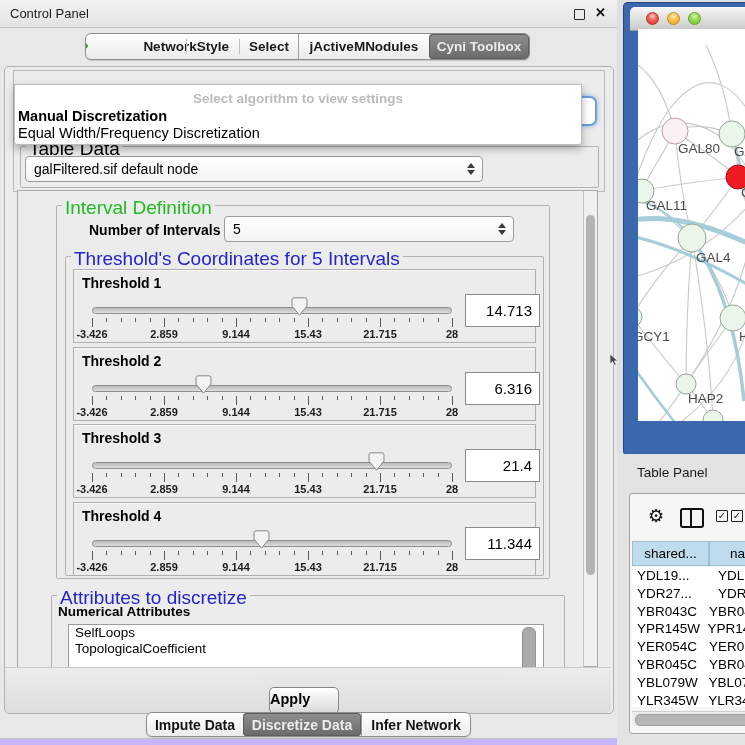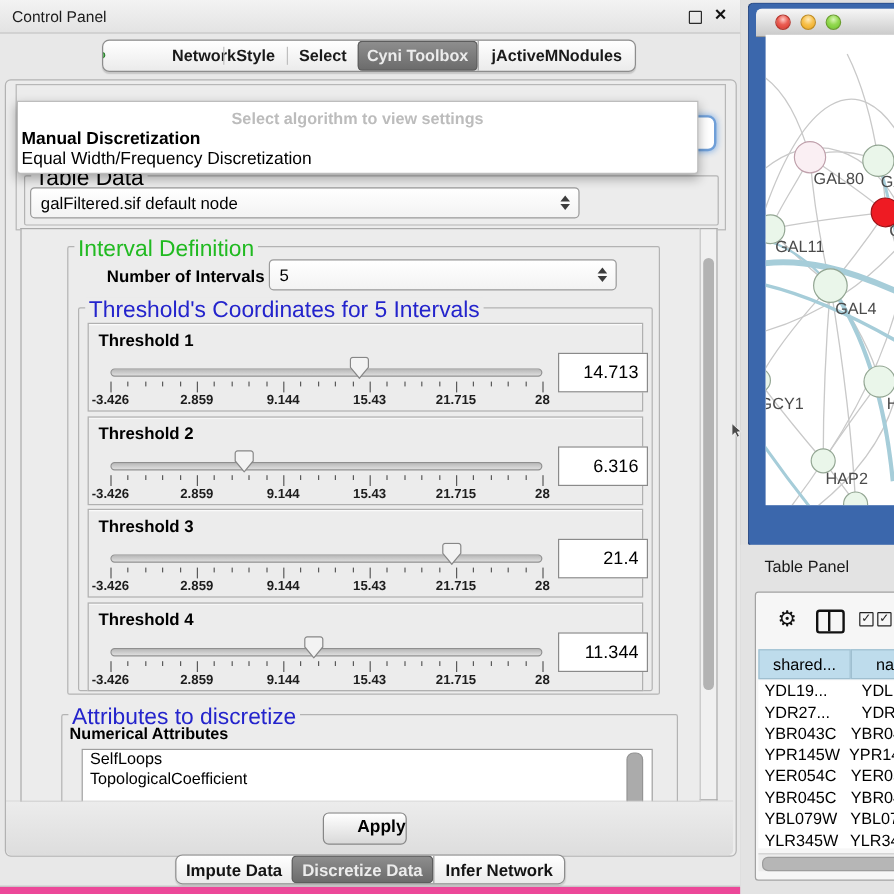--- a/index.html
+++ b/index.html
@@ -1,17 +1,17 @@
 <!DOCTYPE html>
 <html><head>
 <meta charset="utf-8">
 <style>
   html,body{margin:0;padding:0;}
   body{width:745px;height:745px;overflow:hidden;font-family:"Liberation Sans",sans-serif;background:#d9d9d9;}
-  .stage{position:relative;width:745px;height:745px;overflow:hidden;background:#ec4899;}
+  .stage{position:relative;width:745px;height:745px;overflow:hidden;background:#c4b5fd;}
 
   
   .cp{position:absolute;left:0;top:0;width:617px;height:738px;background:#e8e8e8;border-right:1px solid #b5b5b5;border-bottom:1px solid #c2c2c2;}
   .cp-titlebar{position:absolute;left:0;top:0;width:100%;height:27px;background:linear-gradient(#f3f3f3,#e3e3e3);border-bottom:1px solid #c4c4c4;display:flex;align-items:center;font-size:13px;color:#1c1c1c;}
   .cp-title-text{margin-left:10px;}
   .float-icon{position:absolute;right:32px;top:9px;width:9px;height:9px;border:1.5px solid #2b2b2b;border-radius:1px;}
   .close-icon{position:absolute;right:11px;top:5px;font-size:13px;font-weight:bold;color:#111;}
 
   
   .tabbar{position:absolute;left:85px;top:33px;height:25px;display:flex;border:1px solid #8d8d8d;border-radius:6px;background:linear-gradient(#ffffff,#ebebeb);font-size:13.5px;font-weight:bold;color:#1a1a1a;box-shadow:0 1px 1px rgba(0,0,0,.15);overflow:hidden;}
@@ -64,21 +64,21 @@
   .ticklabel{position:absolute;transform:translateX(-50%);font-size:11px;font-weight:bold;color:#1d1d1d;white-space:nowrap;}
   .tval{position:absolute;left:391px;top:24px;width:66px;height:31px;background:#fff;border:1px solid #8a8a8a;font-size:15px;color:#000;text-align:right;line-height:31px;padding-right:7px;}
 
   .grp-attr{left:33px;top:404px;width:512px;height:110px;}
   .numattr{position:absolute;left:6px;top:8px;font-size:13.5px;font-weight:bold;color:#000;}
   .attr-list{position:absolute;left:16px;top:28px;width:474px;height:60px;background:#fff;border:1px solid #9d9d9d;overflow:hidden;}
   .attr-item{font-size:13.5px;line-height:15.8px;padding-left:6px;color:#000;}
   .attr-scroll{position:absolute;left:453px;top:2px;width:12px;height:52px;background:#ababab;border-radius:6px;border:1px solid #949494;}
 
   .apply-strip{position:absolute;left:5px;top:667px;width:606px;height:45px;background:linear-gradient(#ececec,#dddddd);border-top:1px solid #c9c9c9;border-radius:0 0 5px 5px;}
-  .apply-btn{position:absolute;left:264px;top:9px;width:68px;height:25px;background:linear-gradient(#ffffff,#d9d9d9);border:1px solid #868686;border-radius:5px;font-size:14.5px;font-weight:bold;font-family:"Liberation Sans",sans-serif;color:#000;text-align:right;line-height:23px;}
+  .apply-btn{position:absolute;left:264px;top:19px;width:68px;height:25px;background:linear-gradient(#ffffff,#d9d9d9);border:1px solid #868686;border-radius:5px;font-size:14.5px;font-weight:bold;font-family:"Liberation Sans",sans-serif;color:#000;text-align:left;line-height:23px;}
 
   .bottom-tabs{position:absolute;left:146px;top:712px;height:23px;display:flex;border:1px solid #8d8d8d;border-radius:6px;background:linear-gradient(#ffffff,#ebebeb);font-size:14px;font-weight:bold;color:#141414;overflow:hidden;box-shadow:0 1px 1px rgba(0,0,0,.12);}
   .btab{display:flex;align-items:center;justify-content:center;height:100%;}
   .btab.dark{background:linear-gradient(#8f8f8f,#6a6a6a);color:#ececec;box-shadow:inset 0 0 0 1px #5d5d5d;border-radius:4px;}
   .btab-sep{width:1px;background:#9e9e9e;}
 
   
   .desktop-right{position:absolute;left:617px;top:0;width:128px;height:745px;background:#e0e0e0;}
   .net-frame{position:absolute;left:623px;top:2px;width:122px;height:452px;background:#3b67ac;border:1px solid #26457d;border-right:none;border-radius:5px 0 0 5px;}
   .net-title{position:absolute;left:6px;top:4px;width:116px;height:23px;background:linear-gradient(#f7f7f7,#c9c9c9);border-radius:5px 0 0 0;border-bottom:1px solid #9a9a9a;}
@@ -134,25 +134,25 @@
         <span>Network</span>
       </div>
       <div class="tabsep"></div>
       <div class="tabseg" style="width:52px;">
           <span>Style</span>
         </div>
       <div class="tabsep"></div>
       <div class="tabseg" style="width:58px;">
           <span>Select</span>
         </div>
+      <div class="tabseg" style="width:130px;border-left:1px solid #9e9e9e;">
+          <span>jActiveMNodules</span>
+        </div>
       <div class="tabseg dark" style="width:100px;">
           <span>Cyni Toolbox</span>
-        </div>
-      <div class="tabseg" style="width:130px;border-left:1px solid #9e9e9e;">
-          <span>jActiveMNodules</span>
         </div>
     </div>
 
     <div class="outer-panel"></div>
 
     <div class="top-box"></div>
     <div class="focus-frag"></div>
 
     <div class="grp td-group">
       <span class="grp-label lbl-black">Table Data</span>

